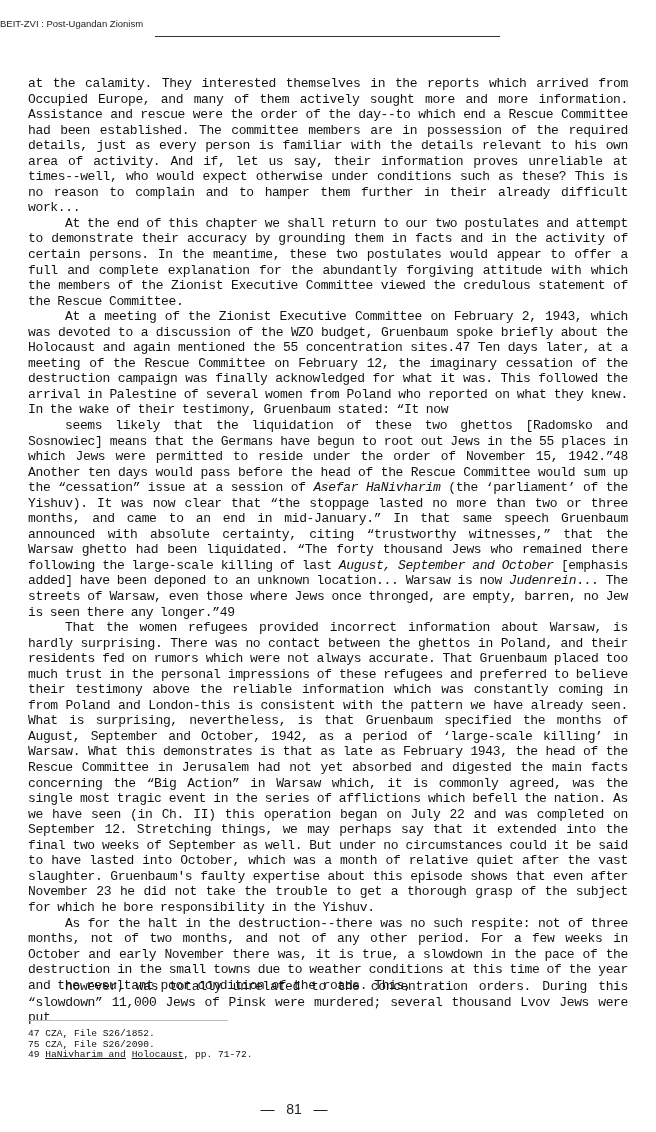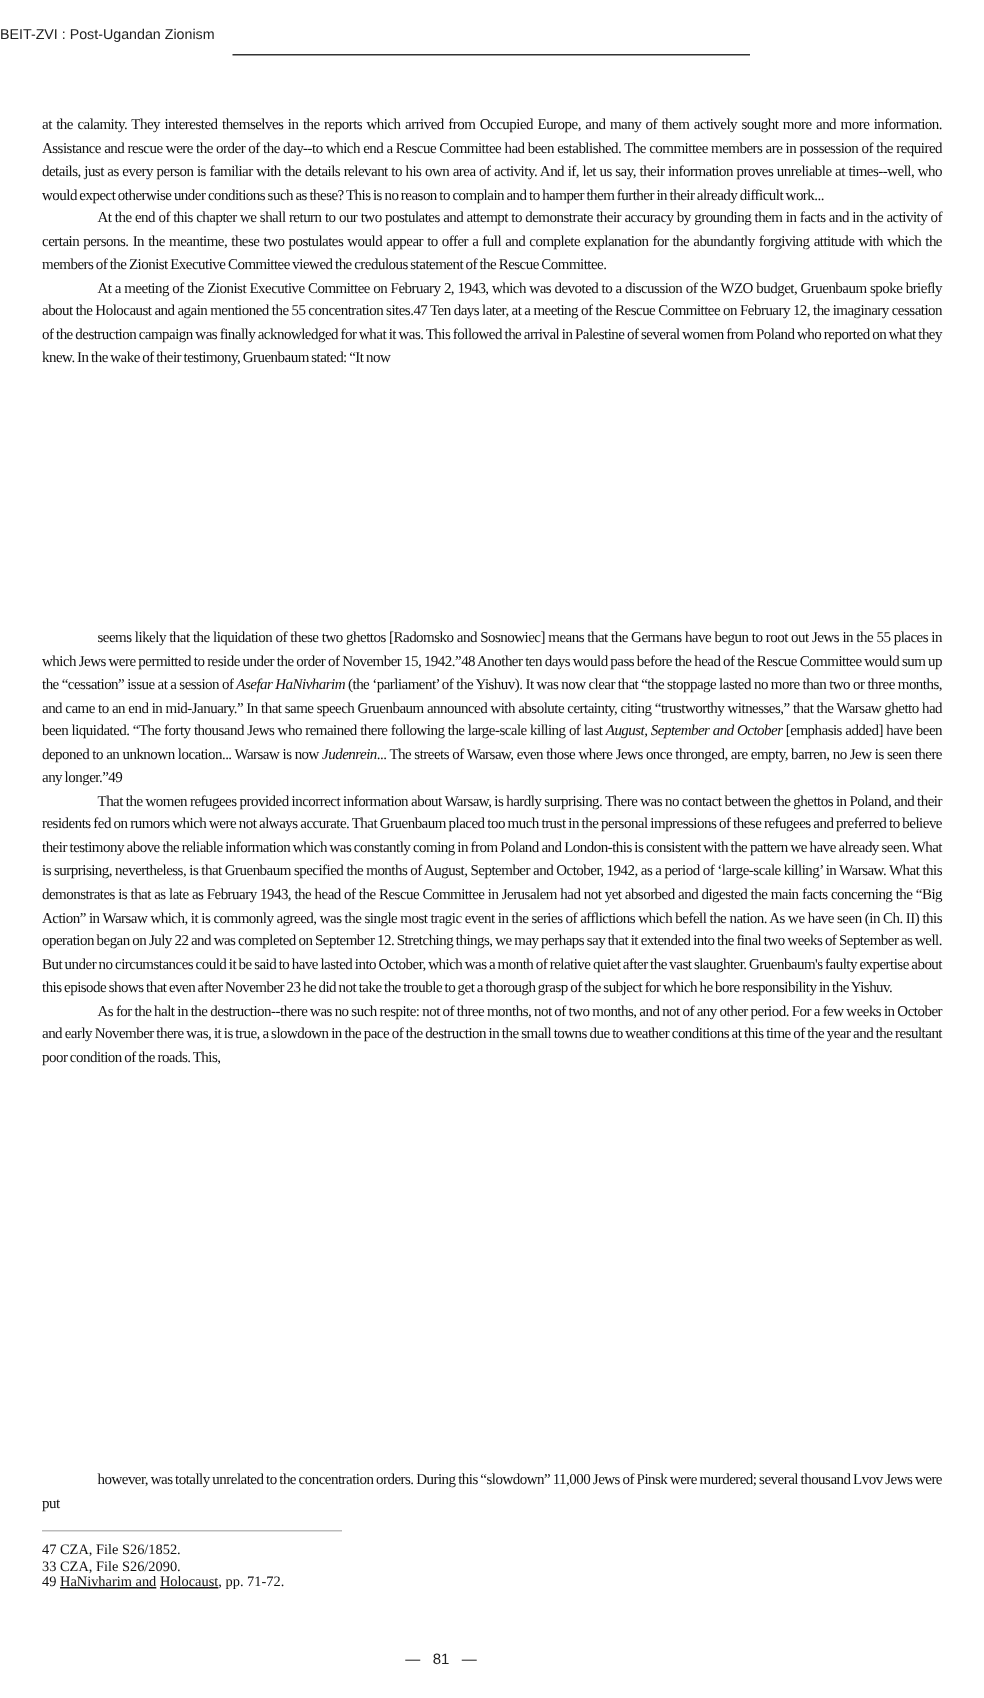--- a/index.html
+++ b/index.html
@@ -7,42 +7,42 @@
   .header {
     position: absolute; left: 0; top: 18px; width: 656px; text-align: left;
     font-family: "Liberation Sans", sans-serif; font-size: 9.5px; color: #222;
   }
   .header-rule {
     position: absolute; left: 155px; top: 36px; width: 345px; height: 0;
     border-top: 1px solid #333;
   }
   .body-text {
     position: absolute; left: 28px; width: 600px;
-    font-family: Liberation Serif, serif; font-size: 10px; line-height: 15.55px;
+    font-family: Liberation Mono, monospace; font-size: 13px; line-height: 15.55px;
     text-align: justify; letter-spacing: -0.35px; word-spacing: -0.5px;
   }
   .body-text p { margin: 0; }
   .body-text p.indent { text-indent: 37px; }
   .block1 { top: 76px; }
   .block2 { top: 418px; }
   .block3 { top: 979px; }
   em { font-style: italic; }
   .fn-rule {
     position: absolute; left: 28px; top: 1020px; width: 200px; height: 0;
     border-top: 1px solid #bbb;
   }
   .footnotes {
     position: absolute; left: 28px; top: 1029px; width: 400px;
-    font-family: Liberation Serif, serif; font-size: 9.6px; line-height: 10.6px; color: #111;
+    font-family: Liberation Mono, monospace; font-size: 9.6px; line-height: 10.6px; color: #111;
   }
   .footnotes div { margin: 0; }
   .u { text-decoration: underline; }
   .page-number {
     position: absolute; left: 0; top: 1101px; width: 588px; text-align: center;
-    font-family: "Liberation Sans", sans-serif; font-size: 10px; color: #222;
+    font-family: "Liberation Sans", sans-serif; font-size: 14px; color: #222;
   }
 </style>
 </head>
 <body>
 
 <div class="header">BEIT-ZVI : Post-Ugandan Zionism</div>
 <div class="header-rule"></div>
 
 <div class="body-text block1">
   <p>at the calamity. They interested themselves in the reports which arrived from Occupied Europe, and many of them actively sought more and more information. Assistance and rescue were the order of the day--to which end a Rescue Committee had been established. The committee members are in possession of the required details, just as every person is familiar with the details relevant to his own area of activity. And if, let us say, their information proves unreliable at times--well, who would expect otherwise under conditions such as these? This is no reason to complain and to hamper them further in their already difficult work...</p>
@@ -56,17 +56,17 @@
   <p class="indent">As for the halt in the destruction--there was no such respite: not of three months, not of two months, and not of any other period. For a few weeks in October and early November there was, it is true, a slowdown in the pace of the destruction in the small towns due to weather conditions at this time of the year and the resultant poor condition of the roads. This,</p>
 </div>
 
 <div class="body-text block3">
   <p class="indent">however, was totally unrelated to the concentration orders. During this “slowdown” 11,000 Jews of Pinsk were murdered; several thousand Lvov Jews were put</p>
 </div>
 
 <div class="fn-rule"></div>
 <div class="footnotes">
   <div><span>47</span><span> CZA, File S26/1852.</span></div>
-  <div><span>33</span><span> CZA, File S26/2090.</span></div>
+  <div><span>75</span><span> CZA, File S26/2090.</span></div>
   <div><span>49</span> <span class="u">HaNivharim and</span> <span class="u">Holocaust</span><span>, pp. 71-72.</span></div>
 </div>
 
 <div class="page-number" style="white-space:pre;">—   81   —</div>
 
 </body></html>

